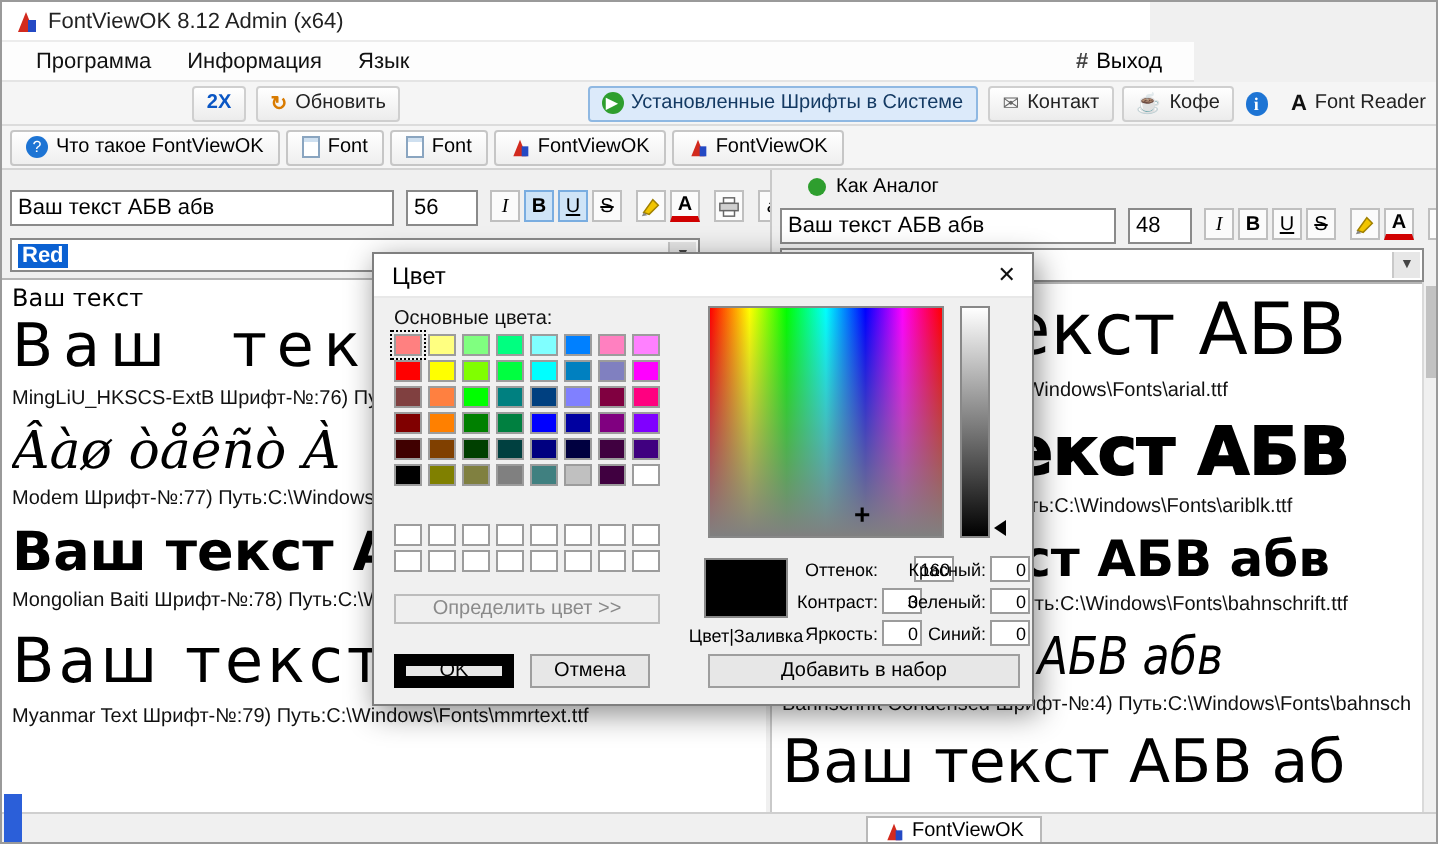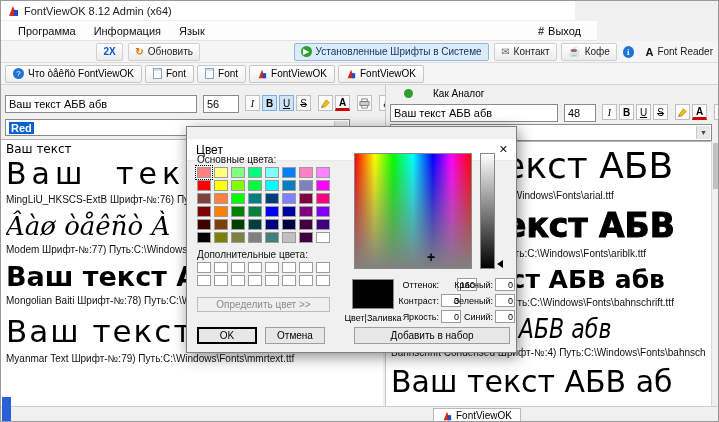--- a/index.html
+++ b/index.html
@@ -60,29 +60,29 @@
   .vscroll { position:absolute; right:0; top:56px; bottom:0; width:9px; background:#f0f0f0; border-left:1px solid #dadada; }
   .vscroll .thumb { position:absolute; left:1px; right:1px; top:2px; height:46px; background:#c2c2c2; }
 
   
   #statusbar { position:absolute; left:0; top:405px; width:719px; height:17px; background:#f0f0f0; border-top:1px solid #cfcfcf; }
   #status-tab { position:absolute; left:432px; top:1px; height:15px; display:flex; align-items:center; gap:4px; padding:0 8px; background:#fff; border:1px solid #b9b9b9; font-size:10px; }
   #blue-box { position:absolute; left:1px; top:396px; width:9px; height:25px; background:#2b5fd9; z-index:40; }
 
   
   #color-dialog { position:absolute; left:185px; top:125px; width:331px; height:227px; background:#f0f0f0; border:1px solid #7f7f7f; box-shadow:2px 4px 14px rgba(0,0,0,.45); z-index:60; }
-  #dlg-title { position:absolute; left:0; top:12px; right:0; height:22px; background:#fff; display:flex; align-items:center; padding:0 9px; font-size:12px; border-bottom:1px solid #e8e8e8; }
+  #dlg-title { position:absolute; left:0; top:0; right:0; height:22px; background:#fff; display:flex; align-items:center; padding:0 9px; font-size:12px; border-bottom:1px solid #e8e8e8; }
   #dlg-close { position:absolute; right:8px; top:4px; font-size:11px; color:#111; }
   .dlg-label { position:absolute; font-size:10px; color:#111; }
   .swatch-grid { position:absolute; display:grid; grid-template-columns:repeat(8,14px); gap:2px 3px; }
   .swatch { width:14px; height:11px; border:1px solid #9c9c9c; }
   .swatch.selected { outline:1px dotted #000; outline-offset:1px; }
   .dlg-btn { position:absolute; height:17px; background:#e7e7e7; border:1px solid #9e9e9e; font-size:10px; font-family:"Liberation Sans",sans-serif; display:flex; align-items:center; justify-content:center; }
   .dlg-btn.disabled { color:#8a8a8a; background:#efefef; border-color:#bcbcbc; }
-  .dlg-btn.def { border:2px solid #000000; }
+  .dlg-btn.def { border:6px solid #000000; }
   #grad-field { position:absolute; left:167px; top:26px; width:118px; height:116px; border:1px solid #888;
     background: linear-gradient(to bottom, rgba(128,128,128,0), rgba(128,128,128,1)),
                 linear-gradient(to right, #ff0000 0%, #ffff00 17%, #00ff00 33%, #00ffff 50%, #0000ff 67%, #ff00ff 83%, #ff0000 100%); }
   #grad-cross { position:absolute; left:240px; top:124px; font-size:14px; font-weight:bold; color:#000; line-height:12px; }
   #lum-strip { position:absolute; left:293px; top:26px; width:15px; height:116px; border:1px solid #888;
     background: linear-gradient(to bottom, #ffffff 0%, #808080 50%, #000000 100%); }
   #lum-marker { position:absolute; left:310px; top:133px; width:0; height:0; border-top:4px solid transparent; border-bottom:4px solid transparent; border-right:6px solid #000; }
   #preview-box { position:absolute; left:165px; top:152px; width:42px; height:30px; border:1px solid #888; background:#000; }
   #preview-label { position:absolute; left:153px; top:186px; width:66px; text-align:center; font-size:9px; }
   .fld-label { position:absolute; width:46px; text-align:right; font-size:9px; }
@@ -143,21 +143,21 @@
     <span style="width:5px"></span>
     <span class="tb-btn flat">
       <span class="ico-letterA">A</span>
       <span>Font Reader</span>
     </span>
   </div>
 
   <div id="toolbar2">
     <span class="tab-btn">
       <span class="ico-circle ico-blue">?</span>
-      <span>Что òåêñò FontViewOK</span>
+      <span>Что такое FontViewOK</span>
     </span>
     <span class="tab-btn">
       <span class="doc-icon"></span>
       <span>Font</span>
     </span>
     <span class="tab-btn">
       <span class="doc-icon"></span>
       <span>Font</span>
     </span>
     <span class="tab-btn">
@@ -214,21 +214,21 @@
       <div class="fp" style="font-family:'DejaVu Serif',serif; font-style:italic; font-size:26px; line-height:32px;">Âàø òåêñò À</div>
       <div class="fl">Modem Шрифт-№:77) Путь:C:\Windows\Fonts\...</div>
       <div class="fp" style="font-weight:bold; font-size:27px; line-height:33px;">Ваш текст А</div>
       <div class="fl">Mongolian Baiti Шрифт-№:78) Путь:C:\Window...</div>
       <div class="fp" style="font-size:31px; line-height:40px; letter-spacing:2px;">Ваш текст АБВ</div>
       <div class="fl">Myanmar Text Шрифт-№:79) Путь:C:\Windows\Fonts\mmrtext.ttf</div>
     </div>
   </div>
 
   <div id="right-panel">
-    <div style="position:absolute; left:18px; top:3px; display:flex; align-items:center; gap:20px;">
+    <div style="position:absolute; left:18px; top:3px; display:flex; align-items:center; gap:5px;">
       <span class="ico-circle ico-green" style="width:9px;height:9px;"></span>
       <span style="font-size:10px;">Как Аналог</span>
     </div>
     <input class="text-input" style="left: 4px; top: 19px; width: 168px;" value="Ваш текст АБВ абв">
     <input class="text-input" style="left: 178px; top: 19px; width: 32px;" value="48">
     <div class="fmt-row" style="left:216px; top:19px;">
       <span class="fmt-btn fmt-i">I</span>
       <span class="fmt-btn fmt-b">B</span>
       <span class="fmt-btn fmt-u">U</span>
       <span class="fmt-btn fmt-s">S</span>
@@ -323,21 +323,20 @@
         <div class="swatch" style="background: rgb(64, 0, 128);"></div>
         <div class="swatch" style="background: rgb(0, 0, 0);"></div>
         <div class="swatch" style="background: rgb(128, 128, 0);"></div>
         <div class="swatch" style="background: rgb(128, 128, 64);"></div>
         <div class="swatch" style="background: rgb(128, 128, 128);"></div>
         <div class="swatch" style="background: rgb(64, 128, 128);"></div>
         <div class="swatch" style="background: rgb(192, 192, 192);"></div>
         <div class="swatch" style="background: rgb(64, 0, 64);"></div>
         <div class="swatch" style="background: rgb(255, 255, 255);"></div>
       </div>
-    <span class="dlg-label" style="left:10px; top:122px;">Дополнительные цвета:</span>
     <div class="swatch-grid" style="left:10px; top:135px;">
         <div class="swatch" style="background: rgb(255, 255, 255);"></div>
         <div class="swatch" style="background: rgb(255, 255, 255);"></div>
         <div class="swatch" style="background: rgb(255, 255, 255);"></div>
         <div class="swatch" style="background: rgb(255, 255, 255);"></div>
         <div class="swatch" style="background: rgb(255, 255, 255);"></div>
         <div class="swatch" style="background: rgb(255, 255, 255);"></div>
         <div class="swatch" style="background: rgb(255, 255, 255);"></div>
         <div class="swatch" style="background: rgb(255, 255, 255);"></div>
         <div class="swatch" style="background: rgb(255, 255, 255);"></div>

